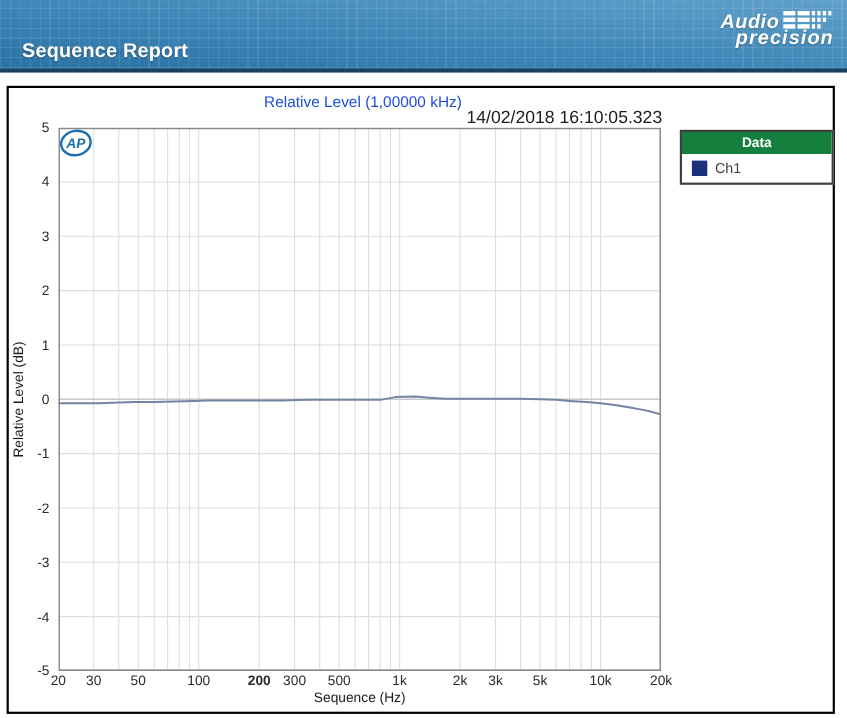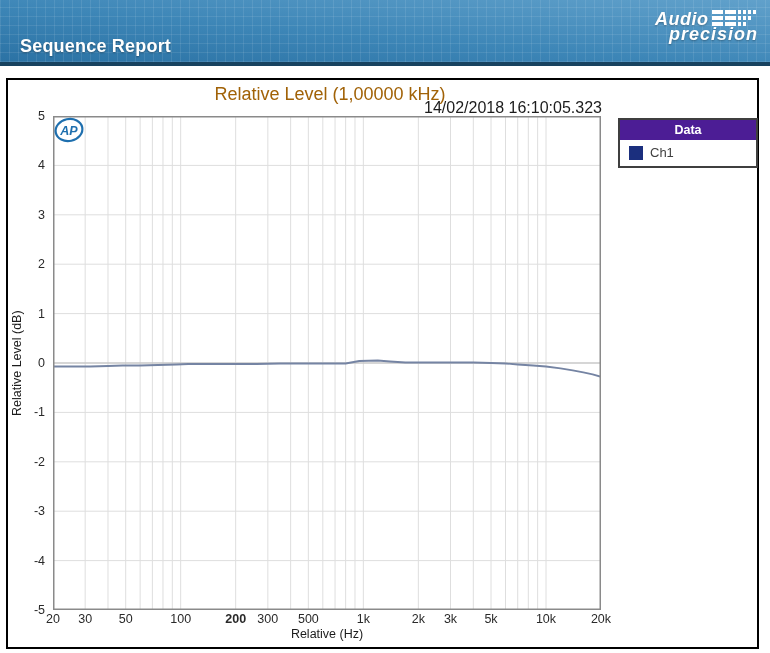--- a/index.html
+++ b/index.html
@@ -26,21 +26,21 @@
   .brand .word1{ font-size:18px; font-weight:bold; font-style:italic; letter-spacing:0.5px;}
   .brand .word2{ font-size:18px; font-weight:bold; font-style:italic; letter-spacing:1px; margin-top:-3px; margin-left:14px;}
 
   
   .report-box{
     position:absolute; left:6px; top:78px; width:753px; height:571px;
     border:2px solid #000000; background:#ffffff;
   }
   .chart-title{
     position:absolute; left:0; top:4px; width:600px; text-align:center;
-    font-size:18px; color:#a16207;padding-left:44px;
+    font-size:14px; color:#1d4ed8;padding-left:44px;
   }
   .timestamp{
     position:absolute; left:0; top:19px; width:594px; text-align:right;
     font-size:16px; color:#1c1c1c;
   }
   .plot{ position:absolute; left:45px; top:36px; width:548px; height:494px; }
   .plot svg{ position:absolute; left:0; top:0; }
 
   .ap-mark{ position:absolute; right:12px; top:10px; width:32px; height:28px; }
 
@@ -53,21 +53,21 @@
   .xlabel{ position:absolute; left:45px; top:547px; width:548px; text-align:center;
     font-size:12.5px; color:#1c1c1c; }
   .ylabel{ position:absolute; left:2px; top:36px; height:494px; width:15px;
     writing-mode:vertical-rl; transform:rotate(180deg); text-align:center;
     font-size:12.5px; color:#1c1c1c; }
 
   
   .legend{ position:absolute; left:610px; top:38px; width:140px;
     border:2px solid #3f3f3f; background:#ffffff; }
   .legend-header{ height:20px; line-height:20px; text-align:center;
-    font-size:12.5px; font-weight:bold; color:#ffffff; background:#4c1d95; }
+    font-size:12.5px; font-weight:bold; color:#ffffff; background:#15803d; }
   .legend-row{ display:flex; align-items:center; gap:7px; padding:5px 9px 6px 9px; }
   .legend-swatch{ width:14px; height:14px; display:inline-block; }
   .legend-label{ font-size:13px; color:#404040; }
 </style>
 </head>
 <body>
 
 <div class="app-header">
   <h1>Sequence Report</h1>
   <div class="brand">
@@ -171,21 +171,21 @@
       <span style="left: 182.7px; font-weight: bold;">200</span>
       <span style="left: 214.8px;">300</span>
       <span style="left: 255.4px;">500</span>
       <span style="left: 310.3px;">1k</span>
       <span style="left: 365.3px;">2k</span>
       <span style="left: 397.5px;">3k</span>
       <span style="left: 438px;">5k</span>
       <span style="left: 493px;">10k</span>
       <span style="left: 548px;">20k</span>
     </div>
-  <div class="xlabel">Relative (Hz)</div>
+  <div class="xlabel">Sequence (Hz)</div>
 
   <div class="legend">
     <div class="legend-header">Data</div>
     <div class="legend-row">
       <span class="legend-swatch" style="background: rgb(27, 47, 126);"></span>
       <span class="legend-label">Ch1</span>
     </div>
   </div>
 
 </div>

